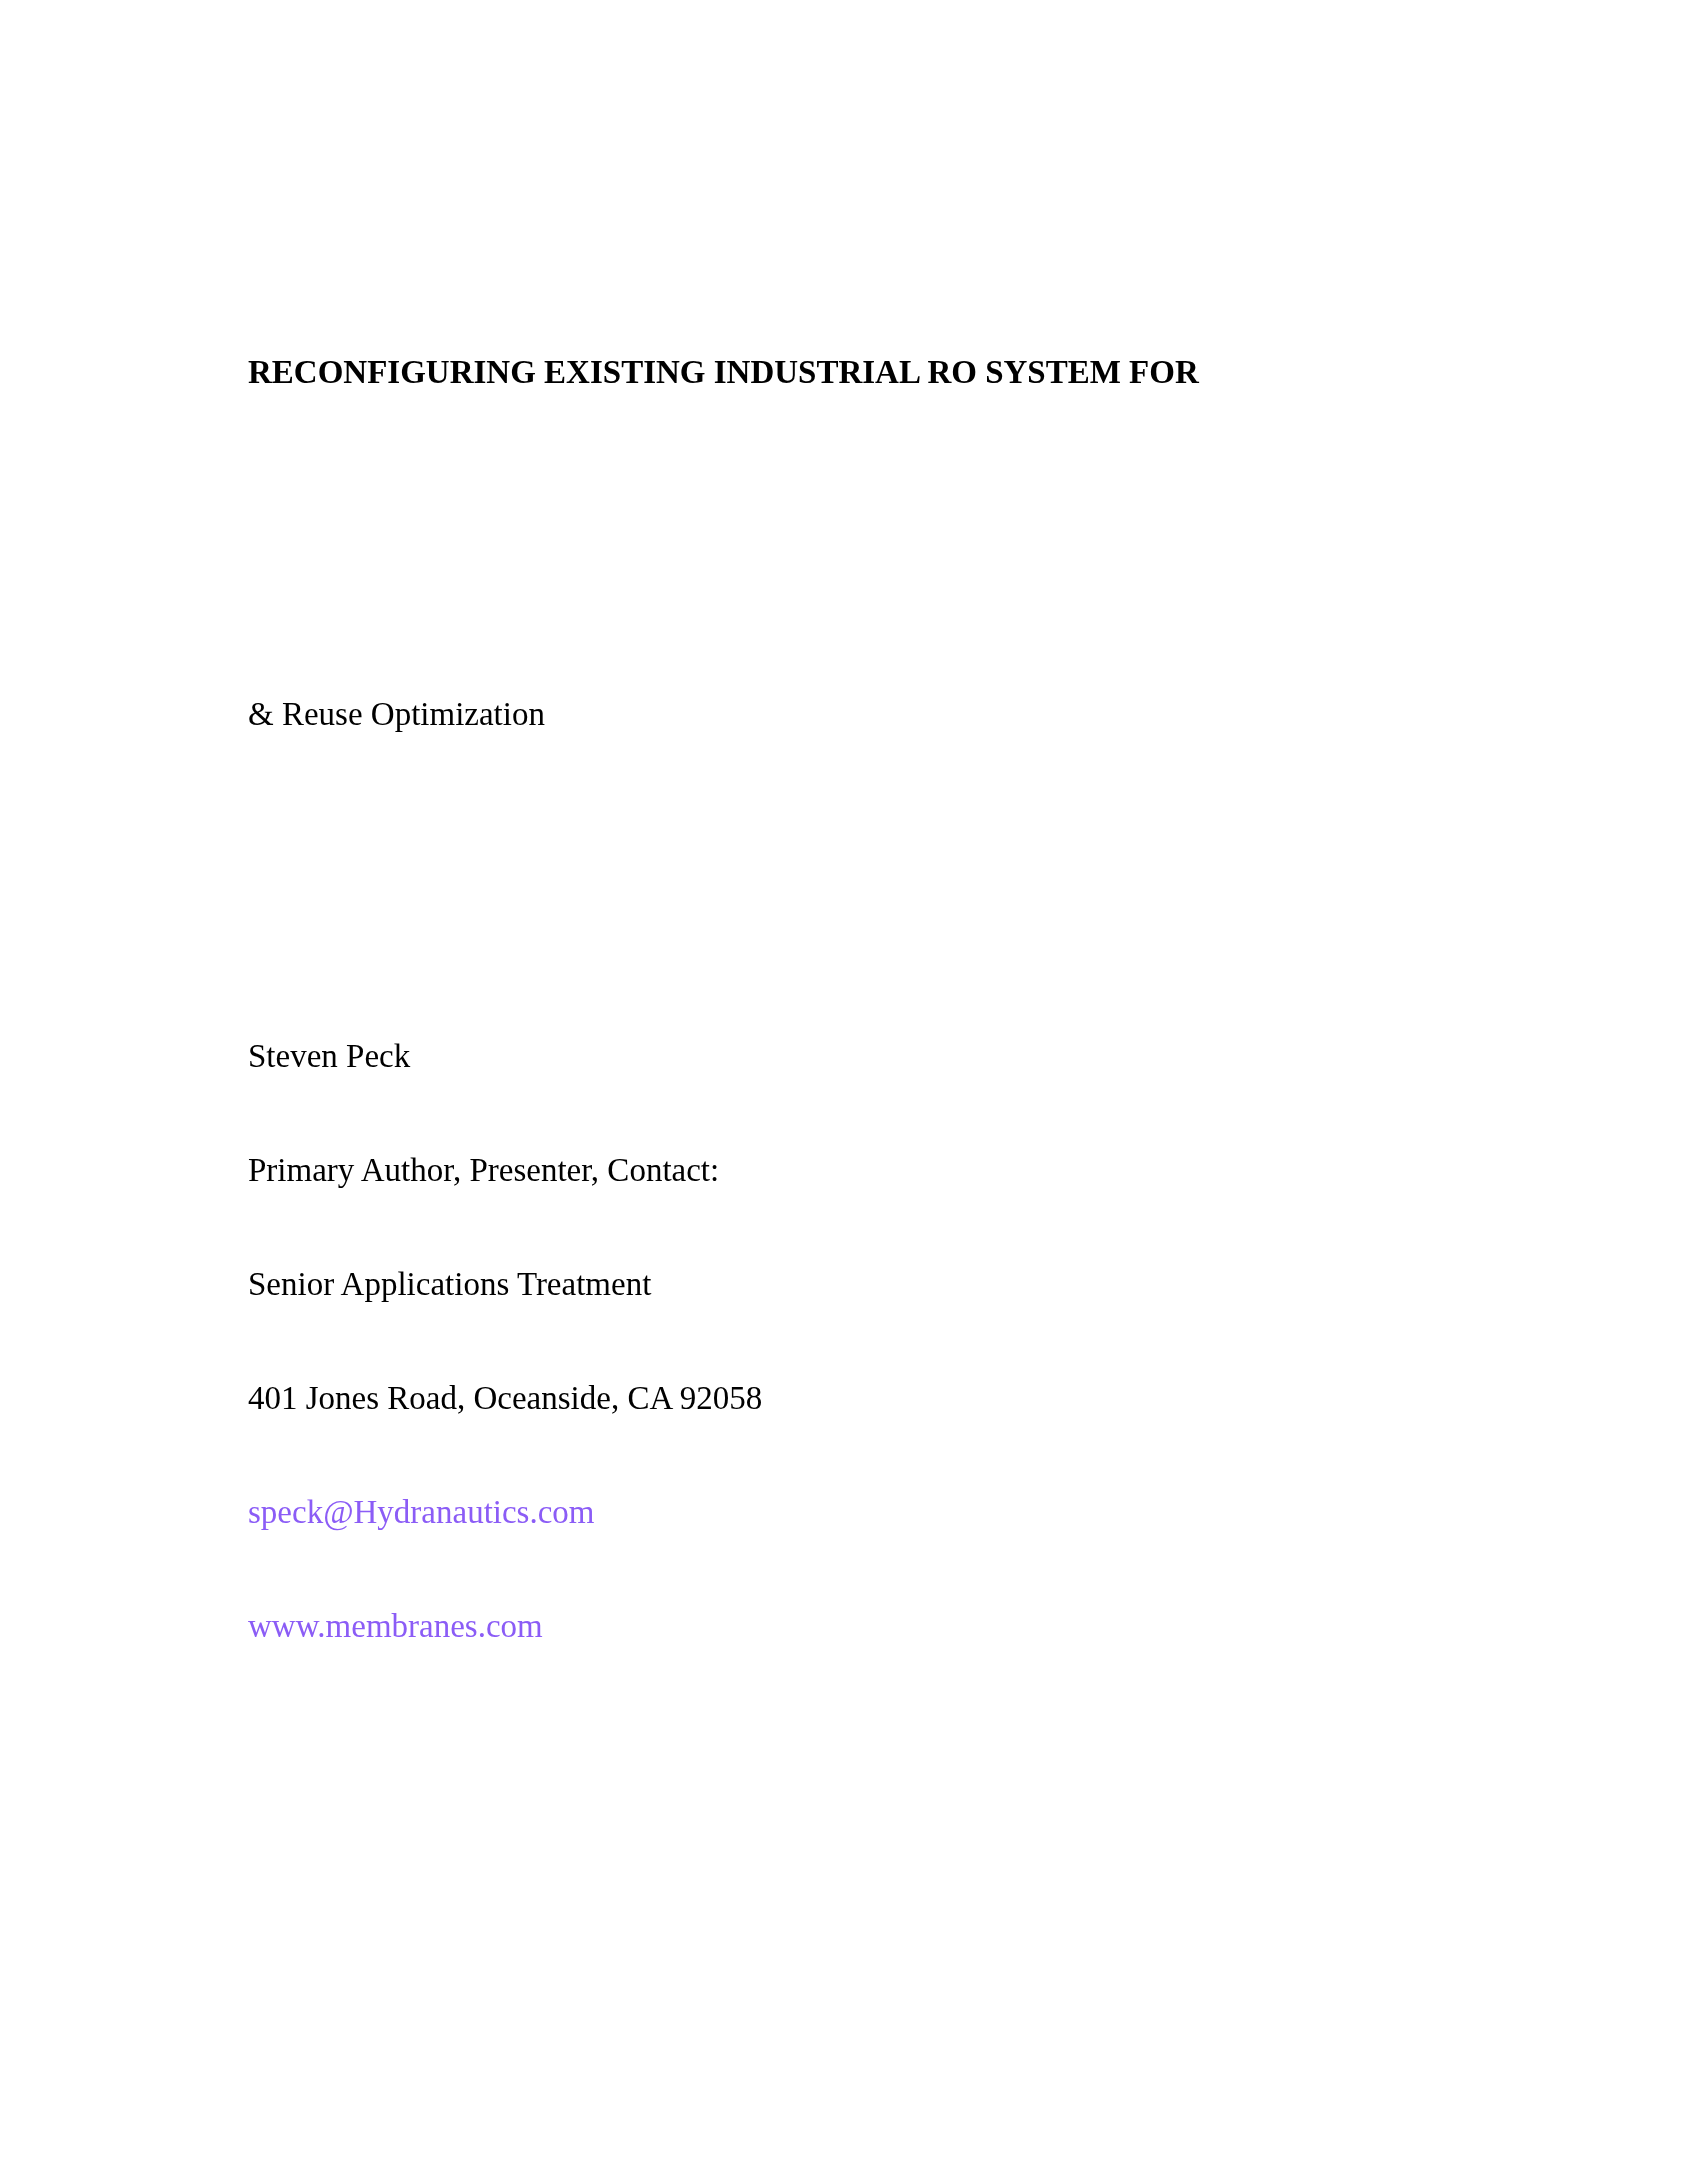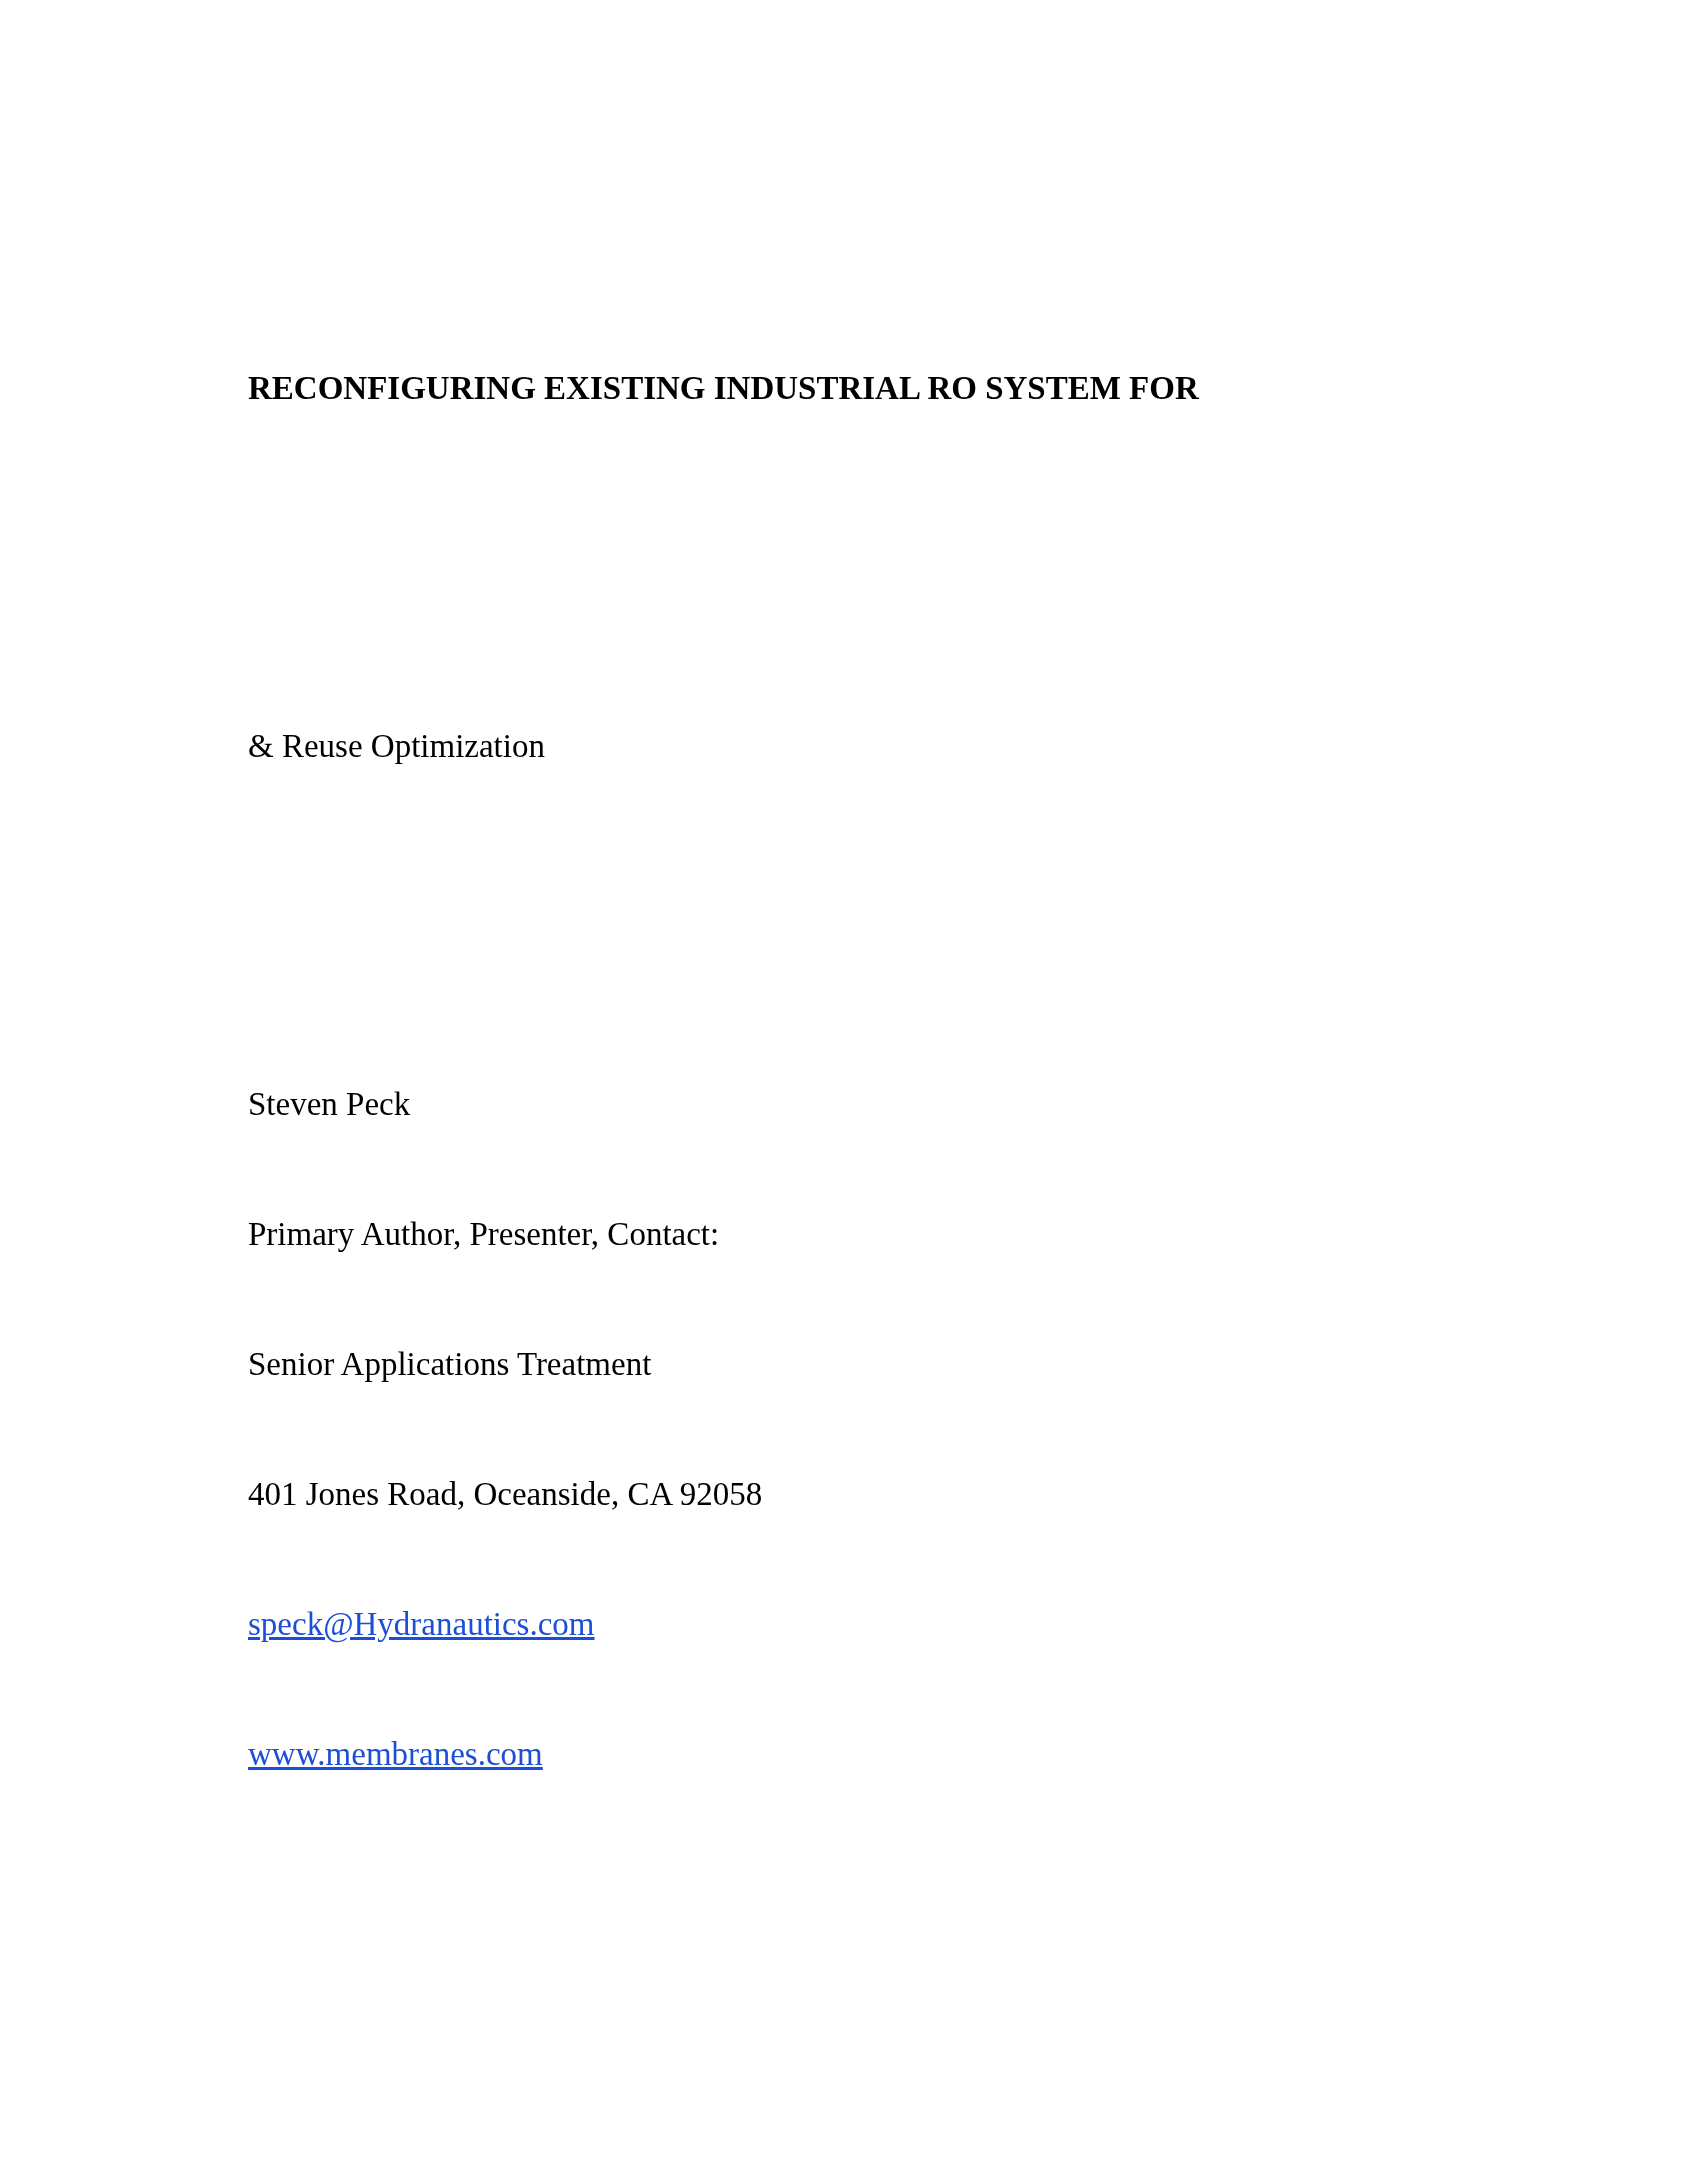--- a/index.html
+++ b/index.html
@@ -20,27 +20,25 @@
   }
   .content {
     position: absolute;
     top: 201px;
     left: 248px;
     width: 1287px;
     white-space: pre; 
   }
   .line {
     min-height: 38px;
-    margin-top: 16px;
   }
   .bold   { font-weight: bold; }
   .blank  { height: 38px; }
   a.doc-link {
-    color: #1d4ed8;
-    text-decoration: underline;
+    color: #8b5cf6;
     cursor: pointer;
   }
 </style>
 </head>
 <body>
 
 <div class="page">
   <div class="content">
 
     

